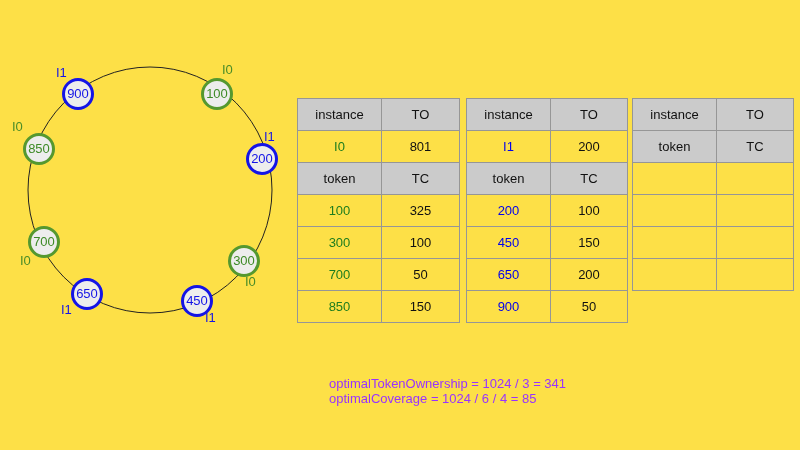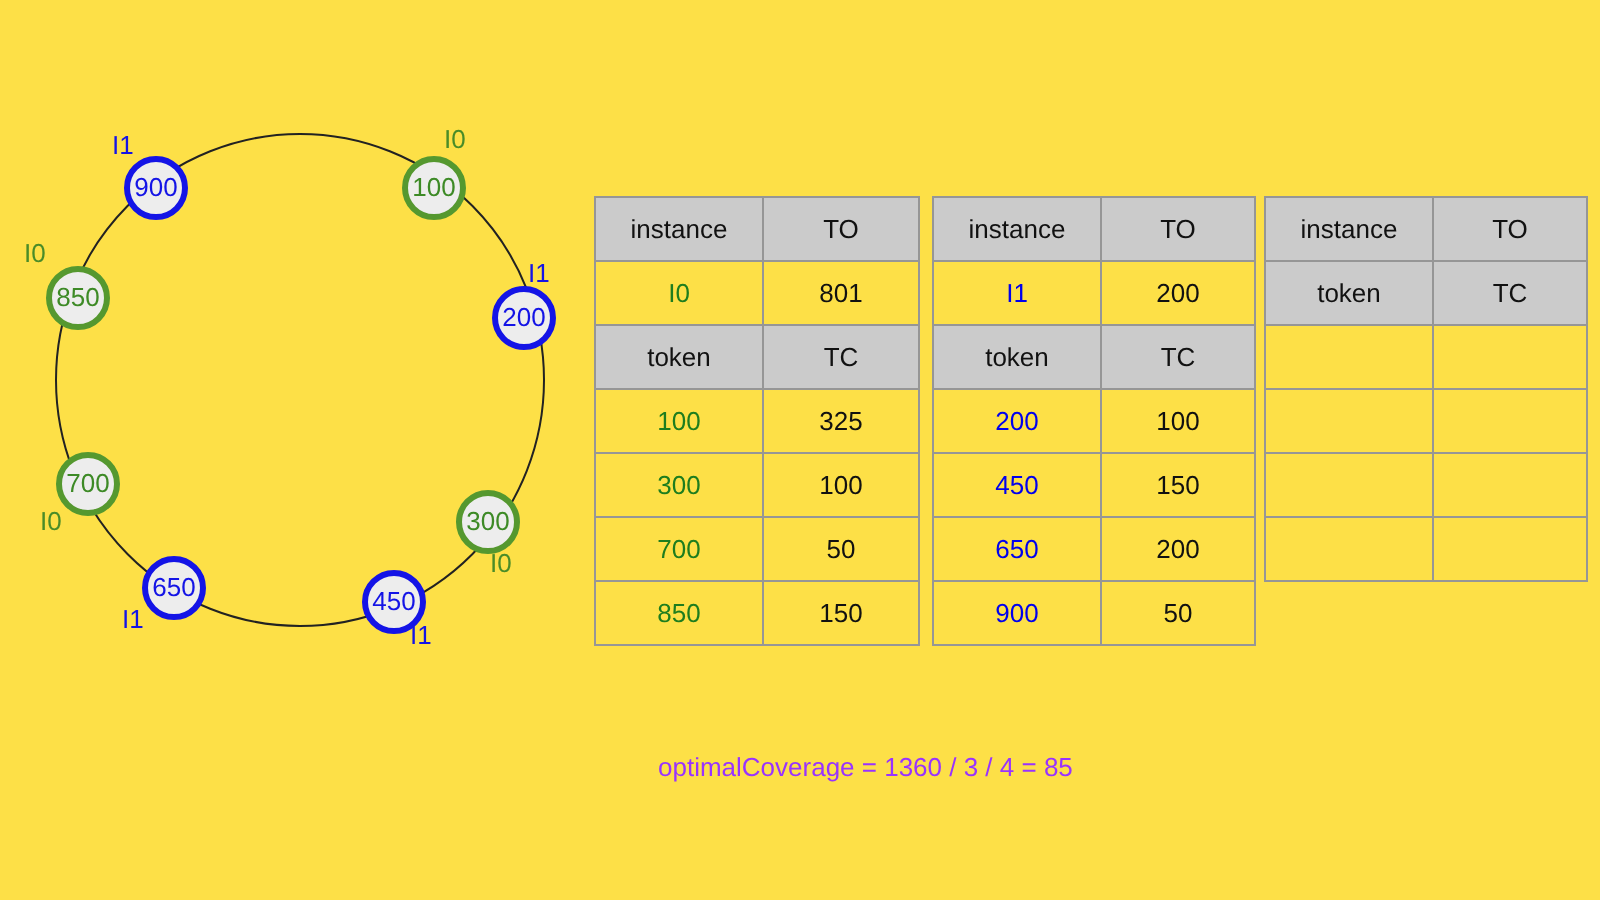--- a/index.html
+++ b/index.html
@@ -190,16 +190,17 @@
       </tr>
       <tr>
         <td></td>
         <td></td>
       </tr>
     </tbody>
       </table>
   </div>
 
   <div class="notes">
-    <div>optimalCoverage = 1360 / 3 / 4 = 85</div>
+    <div>optimalTokenOwnership = 1024 / 3 = 341</div>
+    <div>optimalCoverage = 1024 / 6 / 4 = 85</div>
   </div>
 
 </div>
 
 </body></html>

